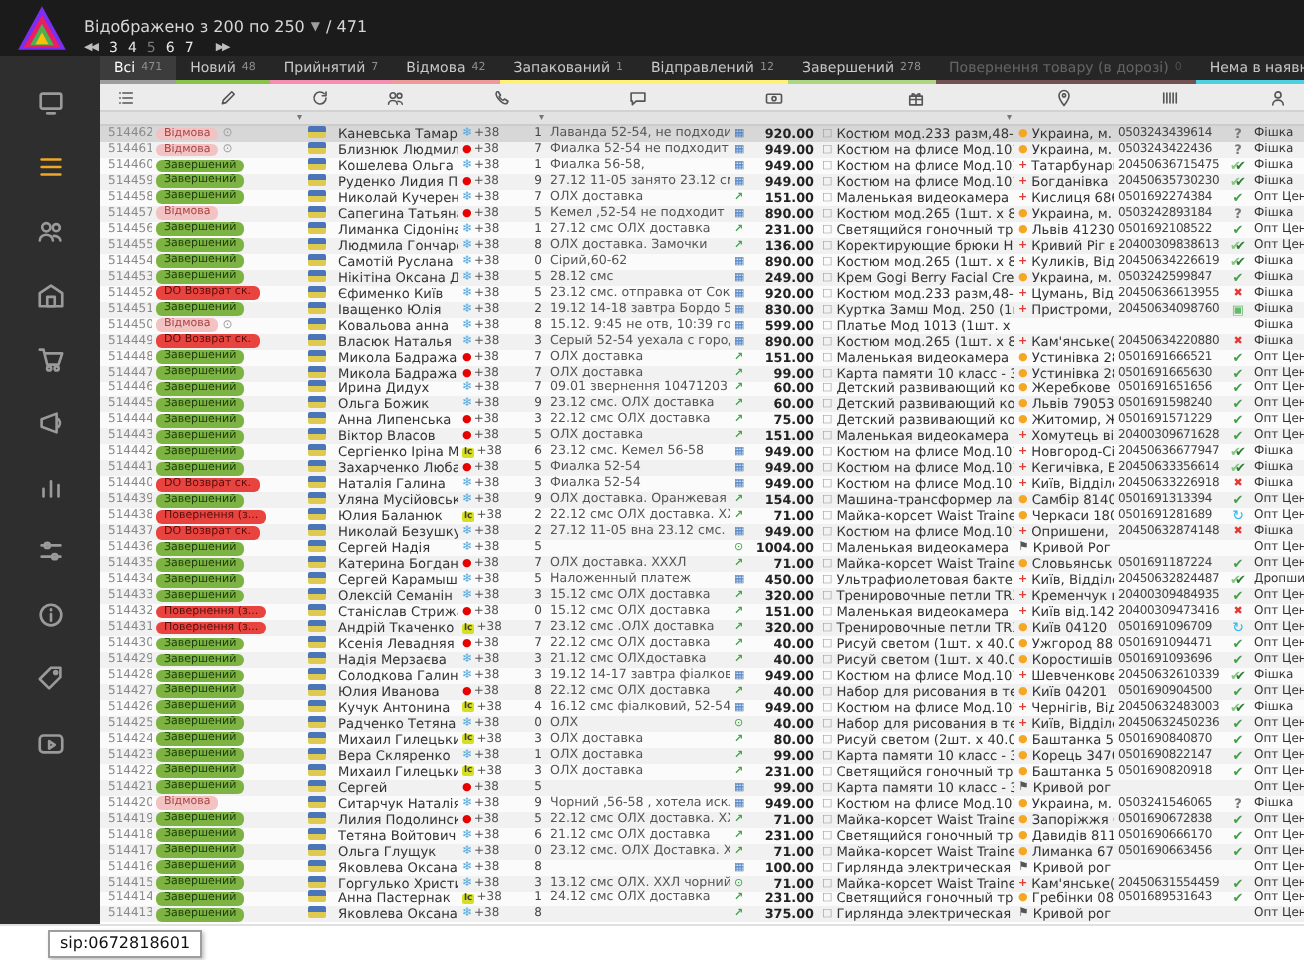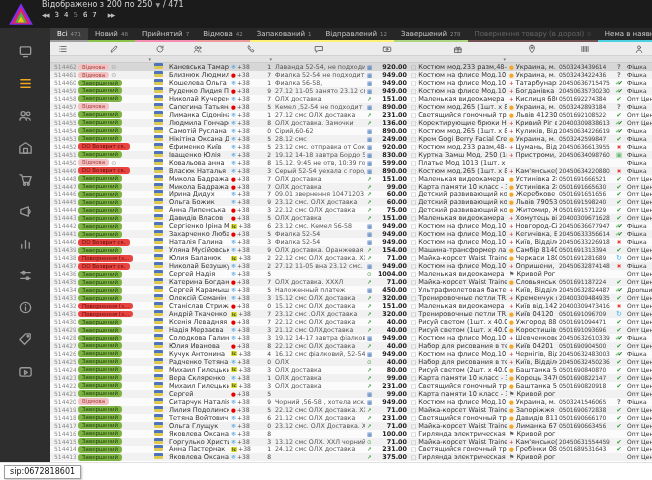--- a/index.html
+++ b/index.html
@@ -1,21 +1,21 @@
 <!DOCTYPE html>
 <html><head>
 <meta charset="utf-8">
 <style>
   html,body{margin:0;padding:0;}
   body{width:652px;height:480px;position:relative;overflow:hidden;background:#fff;
        font-family:"DejaVu Sans","Liberation Sans",sans-serif;-webkit-font-smoothing:antialiased;}
   *{box-sizing:border-box;}
 
   
-  .topbar{height:28px;background:#1b1b1b;display:flex;align-items:flex-start;}
+  .topbar{height:28px;background:#1b1b1b;display:flex;align-items:flex-end;}
   .logo{width:26px;height:24px;margin:2px 8px 2px 8px;flex:0 0 auto;}
   .topmeta{display:flex;flex-direction:column;justify-content:center;gap:2px;}
   .topinfo{color:#d6d6d6;font-size:8px;line-height:9px;display:flex;align-items:center;gap:3px;}
   .topinfo .caret{color:#9e9e9e;font-size:6px;}
   .pager{display:flex;align-items:center;gap:6px;font-size:7px;color:#cfcfcf;line-height:8px;}
   .pg{cursor:default;color:#e8e8e8;}
   .pg.cur{color:#7a7a7a;}
   .pgnav{color:#bdbdbd;font-size:5.5px;letter-spacing:-1px;}
 
   
@@ -83,21 +83,21 @@
   .ts-q{color:#777;font-weight:bold;font-size:6.5px;}
   .ts-check{color:#43a047;font-size:6.5px;}
   .ts-d1{color:#81c784;font-size:6.5px;margin-right:-3px;}
   .ts-d2{color:#2e7d32;font-size:6.5px;}
   .ts-redx{color:#e53935;font-size:5.5px;}
   .ts-sync{color:#29b6f6;font-size:7px;}
   .ts-box{color:#66bb6a;font-size:6.5px;}
   .csrc{font-size:6px;color:#333;}
 
   
-  .statusbar{height:18px;background:#fff;border-top:1px solid #e0e0e0;display:flex;align-items:center;padding-left:4px;}
+  .statusbar{height:18px;background:#fff;border-top:1px solid #e0e0e0;display:flex;align-items:center;padding-left:24px;}
   .sipbox{border:1px solid #9e9e9e;background:#fff;box-shadow:1px 1px 2px rgba(0,0,0,.25);
           font-size:8px;color:#111;padding:1px 5px;line-height:10px;}
 </style>
 </head>
 <body>
 
 <div class="topbar">
   <svg class="logo" viewBox="0 0 24 22">
     <polygon points="12,1 23,21 1,21" fill="#7b2ff2"></polygon>
     <polygon points="12,5 20.5,20 3.5,20" fill="#e91e63"></polygon>
@@ -901,21 +901,21 @@
             <span class="ts-check">✔</span>
           </div>
           <div class="c csrc">Опт Центр</div>
         </div>
         <div class="row grid">
           <div class="c cid">514443</div>
           <div class="c cstat">
             <span class="badge done">Завершений</span>
           </div>
           <div class="c"><span class="uaflag" style="display: inline-block;"></span></div>
-          <div class="c">Давидів Власов</div>
+          <div class="c">Віктор Власов</div>
           <div class="c cphone">
             <span class="op op-vf">●</span>
             <span>+38</span>
             <span class="digit">5</span>
           </div>
           <div class="c cmsg">ОЛХ доставка</div>
           <div class="c cprice">
             <span class="pi pi-olx">↗</span>
             <span class="pval">151.00</span>
           </div>

